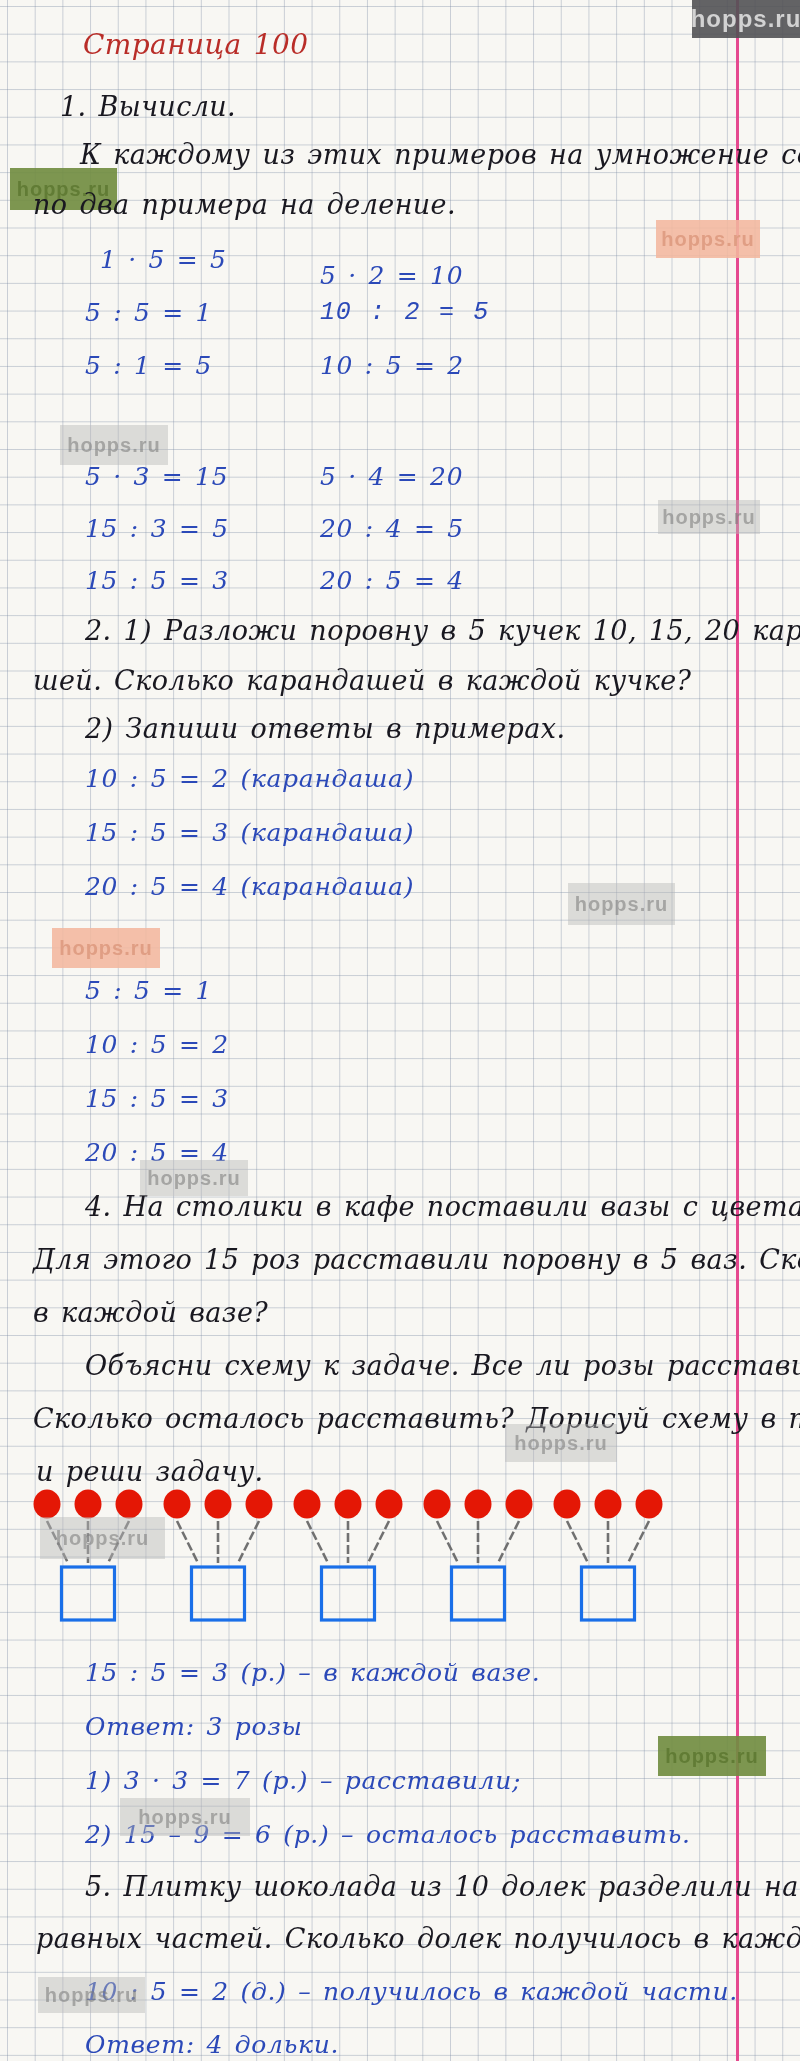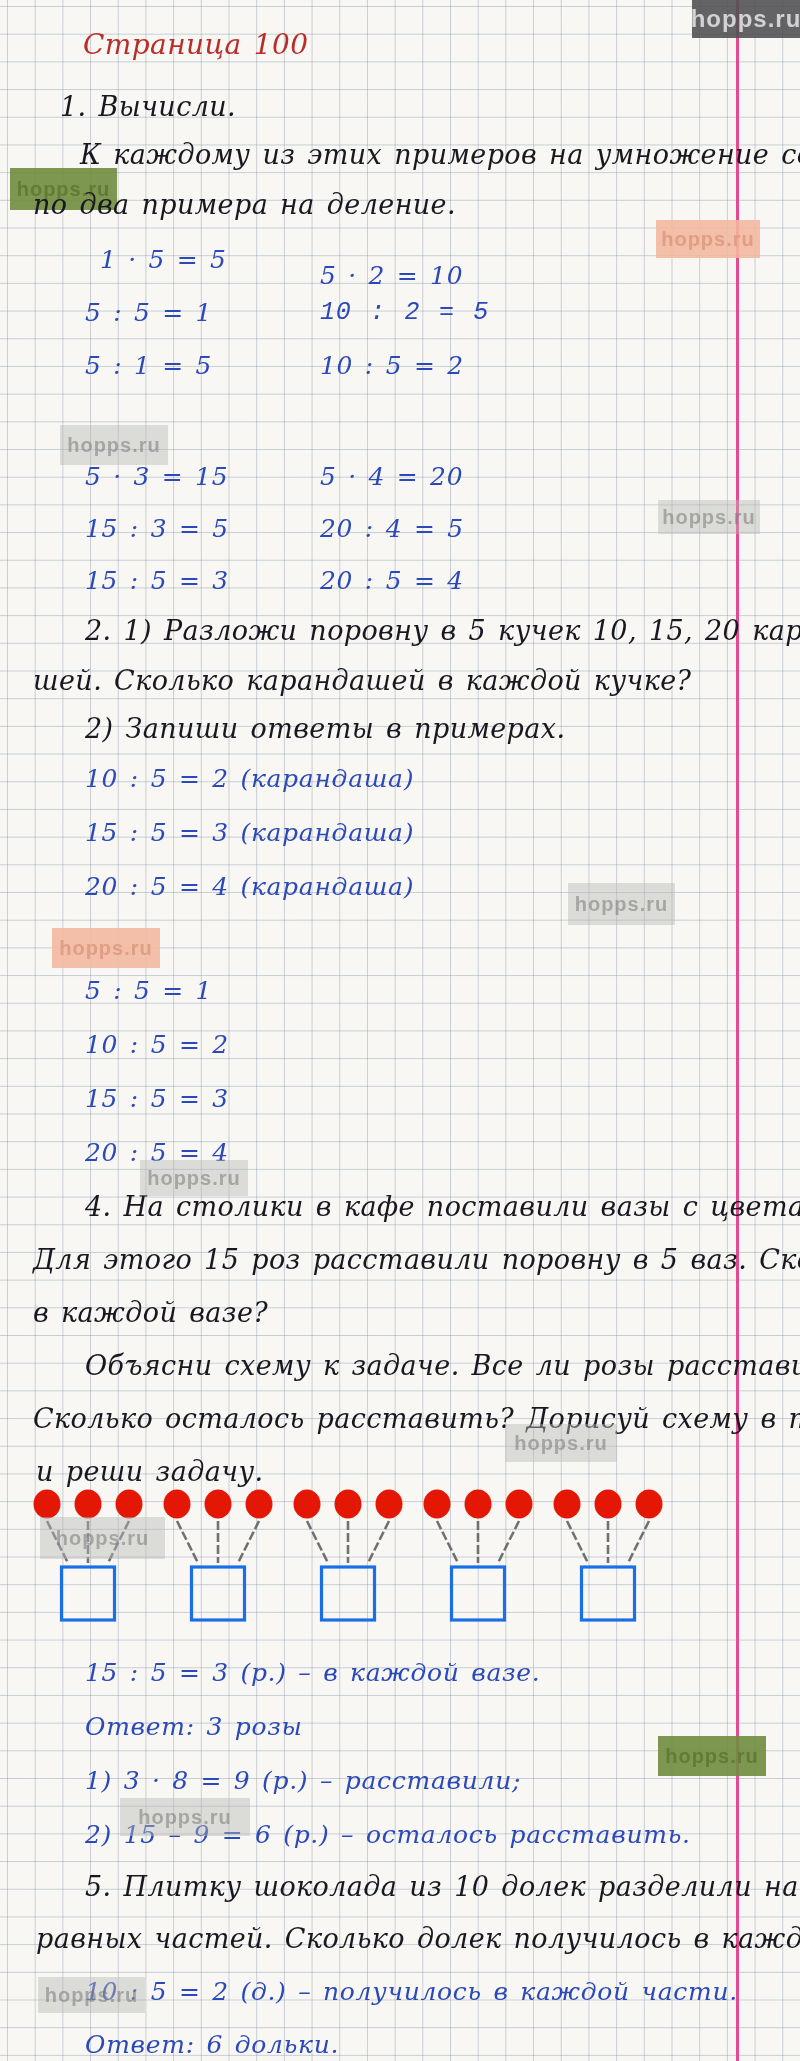--- a/index.html
+++ b/index.html
@@ -113,27 +113,27 @@
         <line x1="608" y1="41" x2="608" y2="83" stroke="#636363" stroke-width="2.6" stroke-dasharray="9 3" opacity="0.9"></line>
         <ellipse cx="608" cy="24" rx="13.5" ry="14.5" fill="#e41705"></ellipse>
         <line x1="649" y1="41" x2="628" y2="83" stroke="#636363" stroke-width="2.6" stroke-dasharray="9 3" opacity="0.9"></line>
         <ellipse cx="649" cy="24" rx="13.5" ry="14.5" fill="#e41705"></ellipse>
         <rect x="581.5" y="87" width="53" height="53" fill="none" stroke="#1a6fe8" stroke-width="3.2"></rect>
       </svg>
   </div>
 
   <div class="line blue" style="left:85px;top:1658px;">15 : 5 = 3 (р.) – в каждой вазе.</div>
   <div class="line blue" style="left:85px;top:1712px;">Ответ: 3 розы</div>
-  <div class="line blue" style="left:85px;top:1766px;">1) 3 · 8 = 9 (р.) – расставили;</div>
+  <div class="line blue" style="left:85px;top:1766px;">1) 3 · 3 = 7 (р.) – расставили;</div>
   <div class="line blue" style="left:85px;top:1820px;">2) 15 – 9 = 6 (р.) – осталось расставить.</div>
 
   <div class="line" style="left:85px;top:1872px;">5. Плитку шоколада из 10 долек разделили на 5</div>
   <div class="line" style="left:36px;top:1924px;">равных частей. Сколько долек получилось в каждой части?</div>
   <div class="line blue" style="left:85px;top:1977px;">10 : 5 = 2 (д.) – получилось в каждой части.</div>
-  <div class="line blue" style="left:85px;top:2030px;">Ответ: 6 дольки.</div>
+  <div class="line blue" style="left:85px;top:2030px;">Ответ: 4 дольки.</div>
 
   <div class="wm wm-dark" style="left:692px;top:0;width:108px;height:38px;">hopps.ru</div>
   <div class="wm wm-green" style="left:10px;top:168px;width:107px;height:42px;">hopps.ru</div>
   <div class="wm wm-salmon" style="left:656px;top:220px;width:104px;height:38px;">hopps.ru</div>
   <div class="wm wm-gray" style="left:60px;top:425px;width:108px;height:40px;">hopps.ru</div>
   <div class="wm wm-gray" style="left:658px;top:500px;width:102px;height:34px;">hopps.ru</div>
   <div class="wm wm-gray" style="left:568px;top:883px;width:107px;height:42px;">hopps.ru</div>
   <div class="wm wm-salmon" style="left:52px;top:928px;width:108px;height:40px;">hopps.ru</div>
   <div class="wm wm-gray" style="left:140px;top:1160px;width:108px;height:36px;">hopps.ru</div>
   <div class="wm wm-gray" style="left:505px;top:1424px;width:112px;height:38px;">hopps.ru</div>

